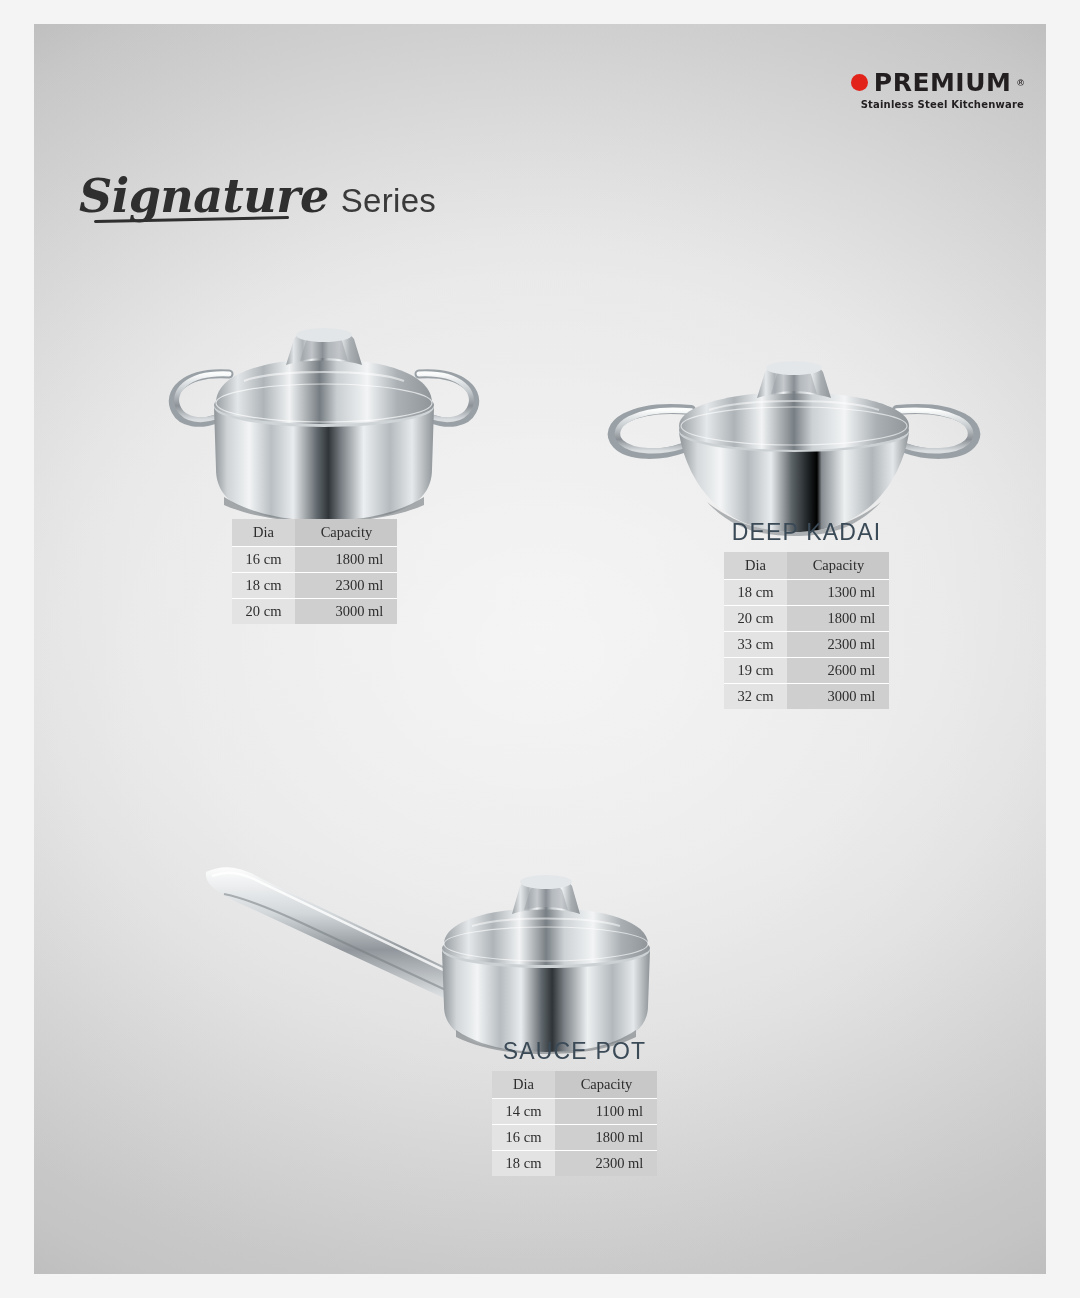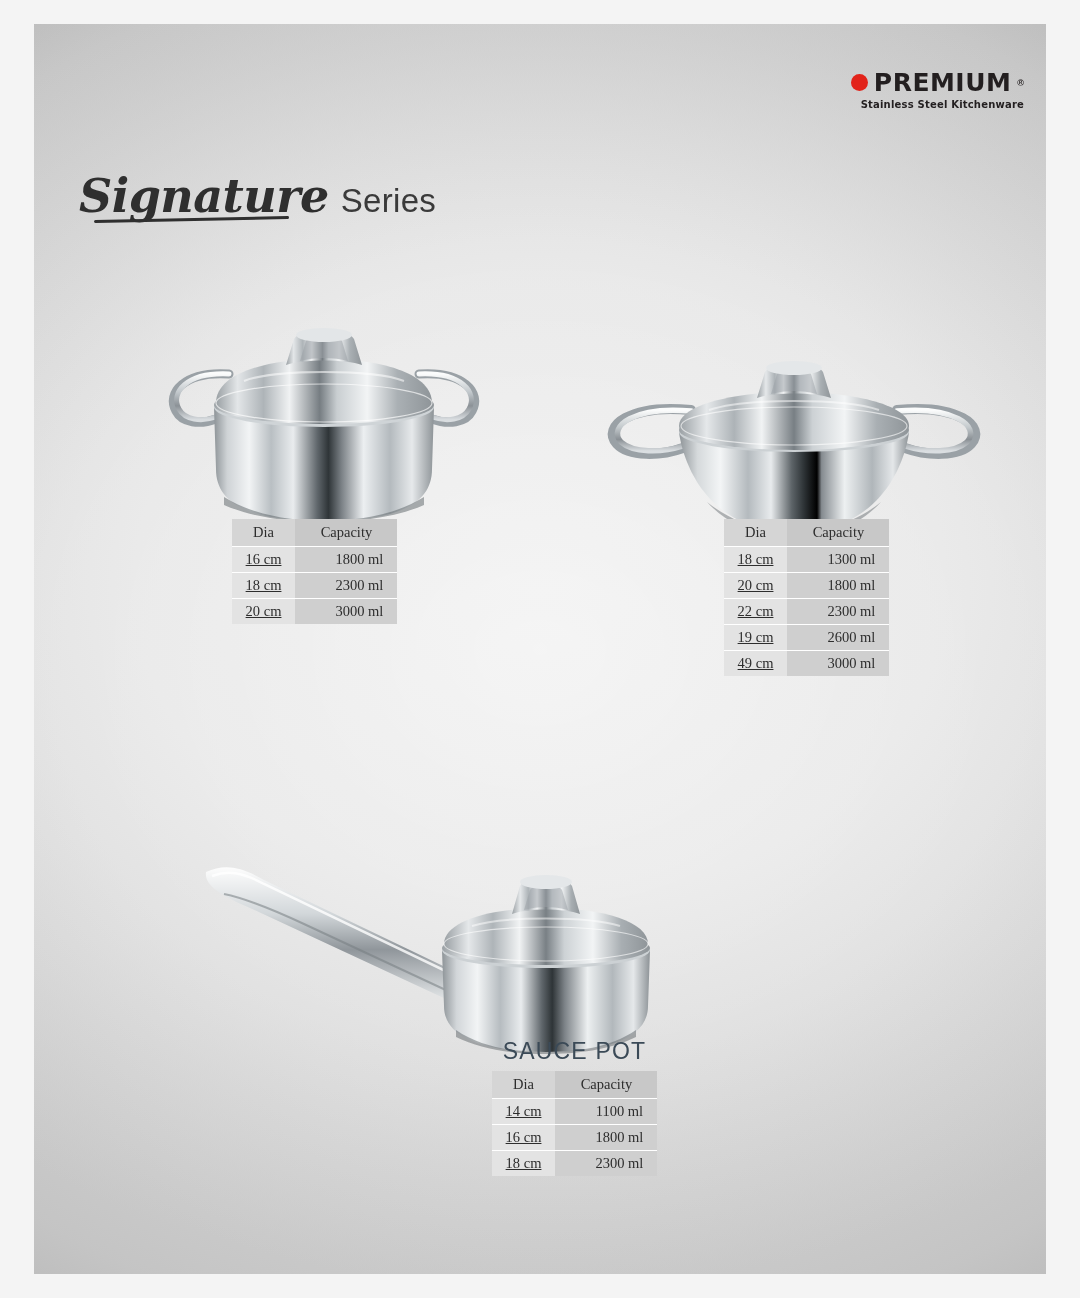--- a/index.html
+++ b/index.html
@@ -145,21 +145,20 @@
   table.spec th.dia { background: #d5d5d5; }
   table.spec th.cap { background: #c8c8c8; }
   table.spec td {
     padding: 4px 14px;
     border-bottom: 1px solid #fff;
   }
   table.spec td.dia {
     background: #e3e3e3;
     text-align: center;
     white-space: nowrap;
-    text-decoration: underline;
   }
   table.spec td.cap {
     background: #cfcfcf;
     text-align: center;
     white-space: nowrap;
     padding-left: 40px;
   }
   table.spec tr:last-child td { border-bottom: none; }
 
   
@@ -385,46 +384,47 @@
         </tr>
         <tr>
           <td class="dia">20 cm</td>
           <td class="cap">3000 ml</td>
         </tr>
       </tbody>
     </table>
   </div>
 
   <div class="product" id="product-deep-kadai">
+    <div class="product-name">DEEP KADAI</div>
     <table class="spec">
       <thead>
         <tr>
           <th class="dia">Dia</th>
           <th class="cap">Capacity</th>
         </tr>
       </thead>
       <tbody>
         <tr>
           <td class="dia">18 cm</td>
           <td class="cap">1300 ml</td>
         </tr>
         <tr>
           <td class="dia">20 cm</td>
           <td class="cap">1800 ml</td>
         </tr>
         <tr>
-          <td class="dia">22 cm</td>
+          <td class="dia">33 cm</td>
           <td class="cap">2300 ml</td>
         </tr>
         <tr>
           <td class="dia">19 cm</td>
           <td class="cap">2600 ml</td>
         </tr>
         <tr>
-          <td class="dia">49 cm</td>
+          <td class="dia">32 cm</td>
           <td class="cap">3000 ml</td>
         </tr>
       </tbody>
     </table>
   </div>
 
   <div class="product" id="product-sauce-pot">
     <div class="product-name">SAUCE POT</div>
     <table class="spec">
       <thead>

